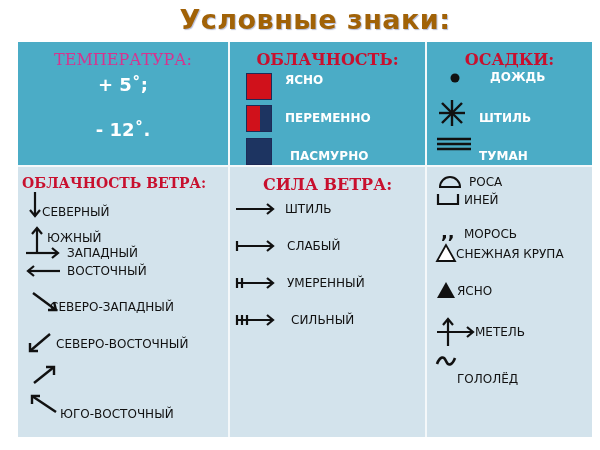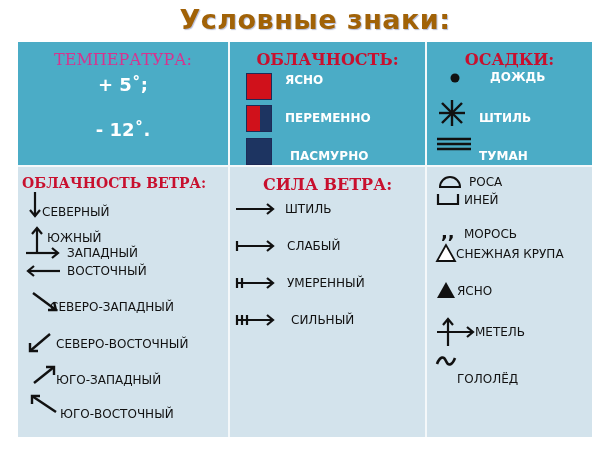--- a/index.html
+++ b/index.html
@@ -148,21 +148,20 @@
         </g>
     </svg>
     <div class="abs blk-txt" style="left:38px;top:170px;">СЕВЕРО-ВОСТОЧНЫЙ</div>
 
     <svg style="left:14px;top:198px;" width="24" height="20">
       <g stroke="#111" stroke-width="2.4" fill="none">
           <line x1="2" y1="18" x2="22" y2="2"></line>
           <polyline points="14,2 22,2 22,10"></polyline>
         </g>
     </svg>
-    <div class="abs blk-txt" style="left:38px;top:206px;">ЮГО-ЗАПАДНЫЙ</div>
 
     <svg style="left:12px;top:227px;" width="28" height="20">
       <g stroke="#111" stroke-width="2.4" fill="none">
           <line x1="26" y1="18" x2="2" y2="2"></line>
           <polyline points="2,10 2,2 10,2"></polyline>
         </g>
     </svg>
     <div class="abs blk-txt" style="left:42px;top:240px;">ЮГО-ВОСТОЧНЫЙ</div>
   </div>
 

